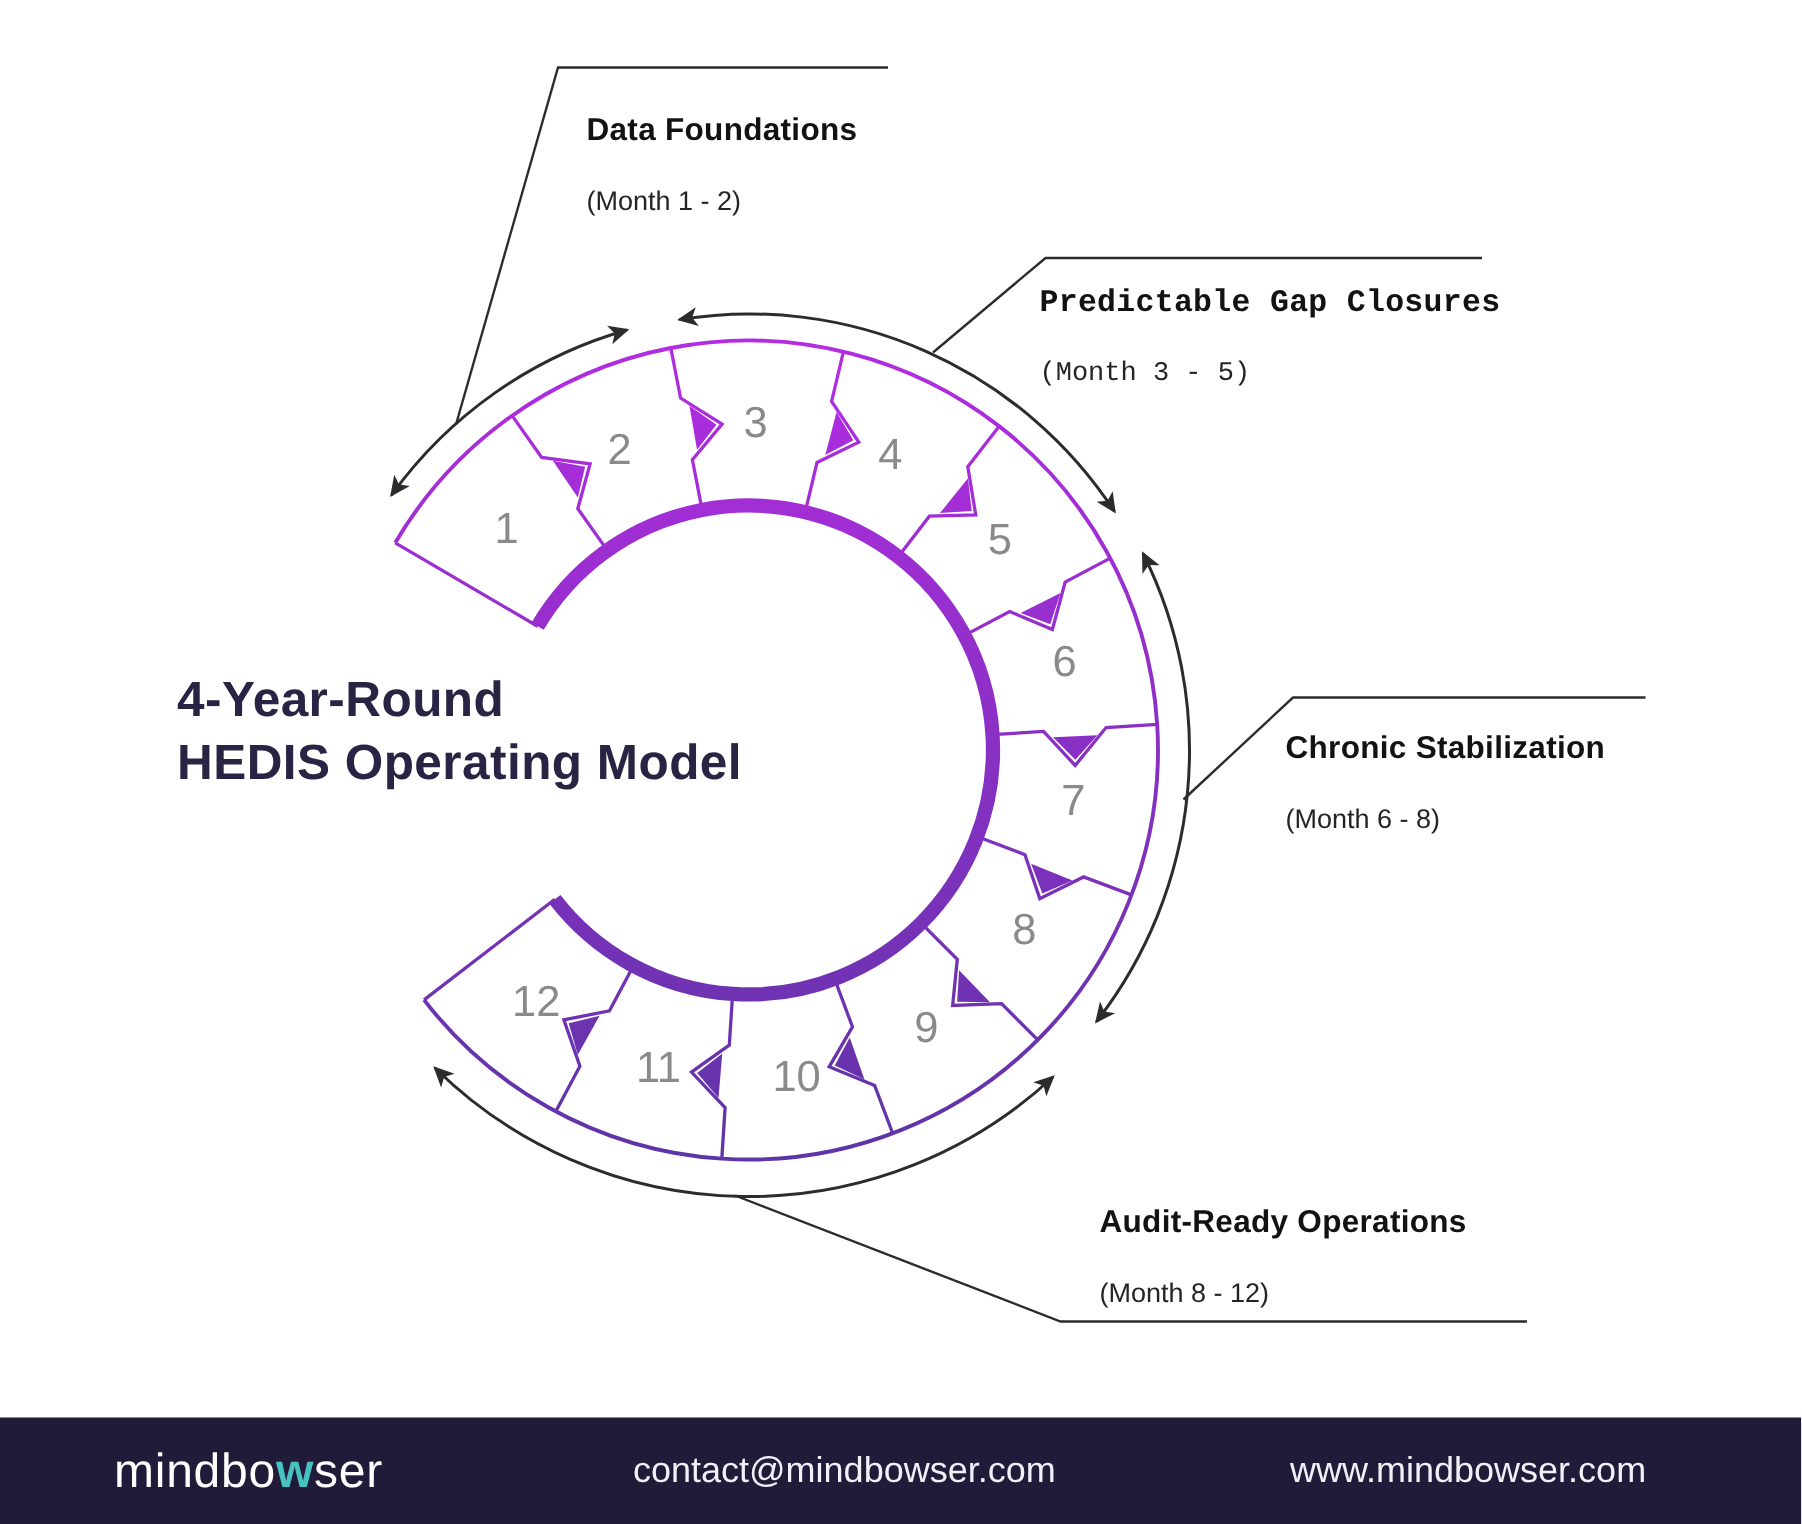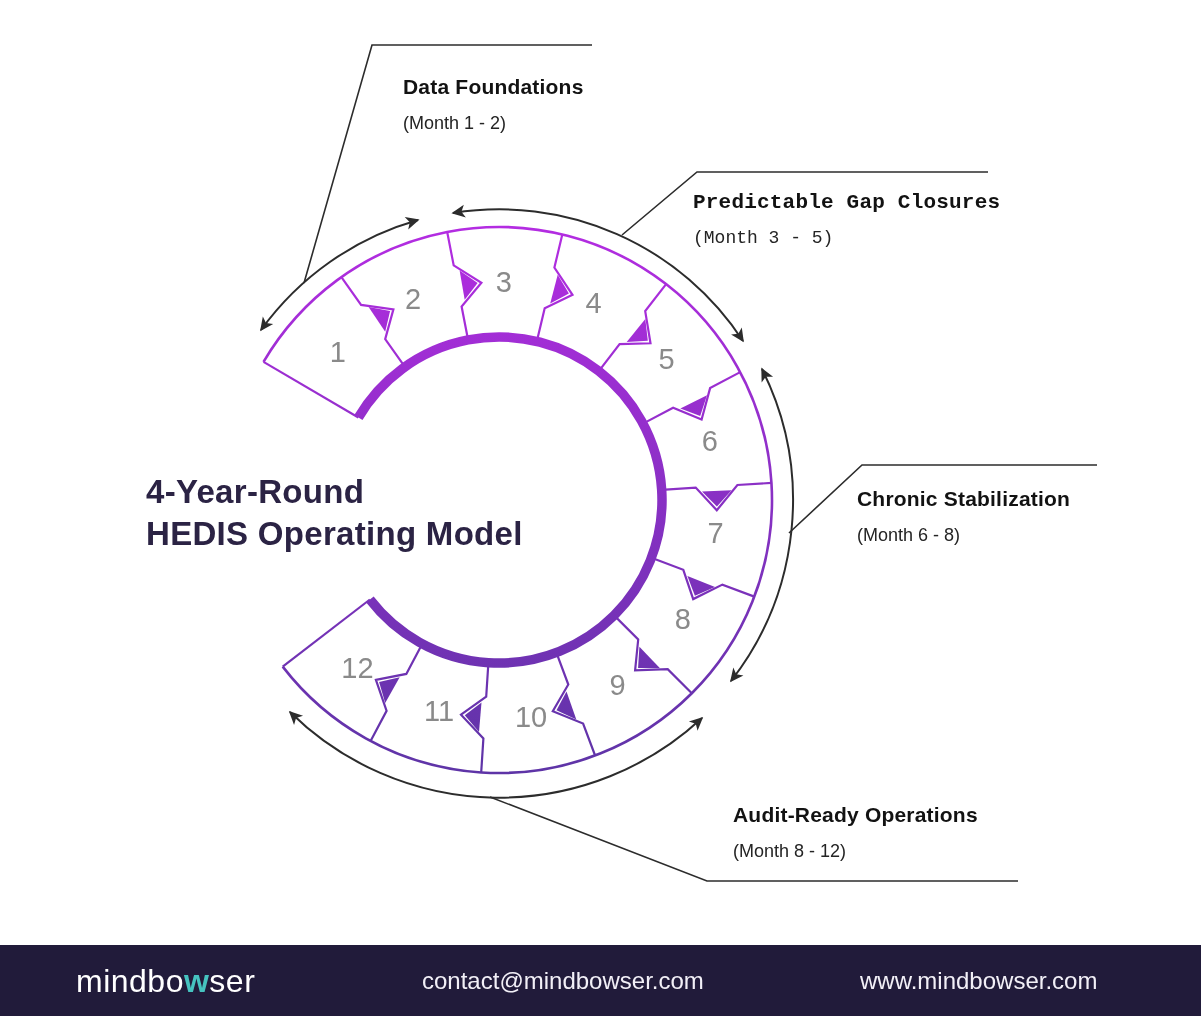--- a/index.html
+++ b/index.html
@@ -1,24 +1,24 @@
 <!DOCTYPE html>
 <html style="--ring_top: #b42ce2; --ring_bottom: #5d34a6; --numbers: #8a8a8a; --leader: #2c2c2c; --title_text: #2b2344; --footer_bg: #211b3a; --logo_teal: #46c3c0; --footer_text: #f2f0f7;"><head>
 <meta charset="utf-8">
 <style>
   html,body{margin:0;padding:0;background:#ffffff;}
   body{font-family:"Liberation Sans","DejaVu Sans",sans-serif;}
   .stage{position:relative;width:1201px;height:1016px;background:#ffffff;overflow:hidden;}
   .diagram{position:absolute;left:0;top:0;}
-  .headline{position:absolute;left:118px;top:471px;color:var(--title_text,#2b2344);
-    font-weight:700;font-size:33px;line-height:42px;letter-spacing:.3px;margin-left:28px;}
+  .headline{position:absolute;left:118px;top:445px;color:var(--title_text,#2b2344);
+    font-weight:700;font-size:33px;line-height:42px;letter-spacing:.3px;}
   .phase{position:absolute;}
   .p-title{font-size:21px;font-weight:700;color:#121212;letter-spacing:.2px;white-space:nowrap;}
-  .p-months{margin-top:14px;font-size:18px;font-weight:400;color:#242424;white-space:nowrap;}
-  #phase1{left:403px;top:75px;}
+  .p-months{margin-top:25px;font-size:18px;font-weight:400;color:#242424;white-space:nowrap;}
+  #phase1{left:391px;top:75px;}
   #phase2{left:693px;top:191px;font-family:Liberation Mono, monospace;}
   #phase3{left:857px;top:487px;}
   #phase4{left:733px;top:803px;}
   .footer{position:absolute;left:0;bottom:0;width:100%;height:71px;background:var(--footer_bg,#211b3a);}
   .logo{position:absolute;left:55px;top:50%;transform:translateY(-50%);color:#ffffff;
     font-size:32px;font-weight:500;letter-spacing:.5px;white-space:nowrap;margin-left:21px;}
   .logo .w{color:var(--logo_teal,#46c3c0);font-weight:700;}
   .f-email{position:absolute;left:404px;top:50%;transform:translateY(-50%);
     color:var(--footer_text,#f2f0f7);font-size:24px;white-space:nowrap;margin-left:18px;}
   .f-web{position:absolute;left:860px;top:50%;transform:translateY(-50%);

